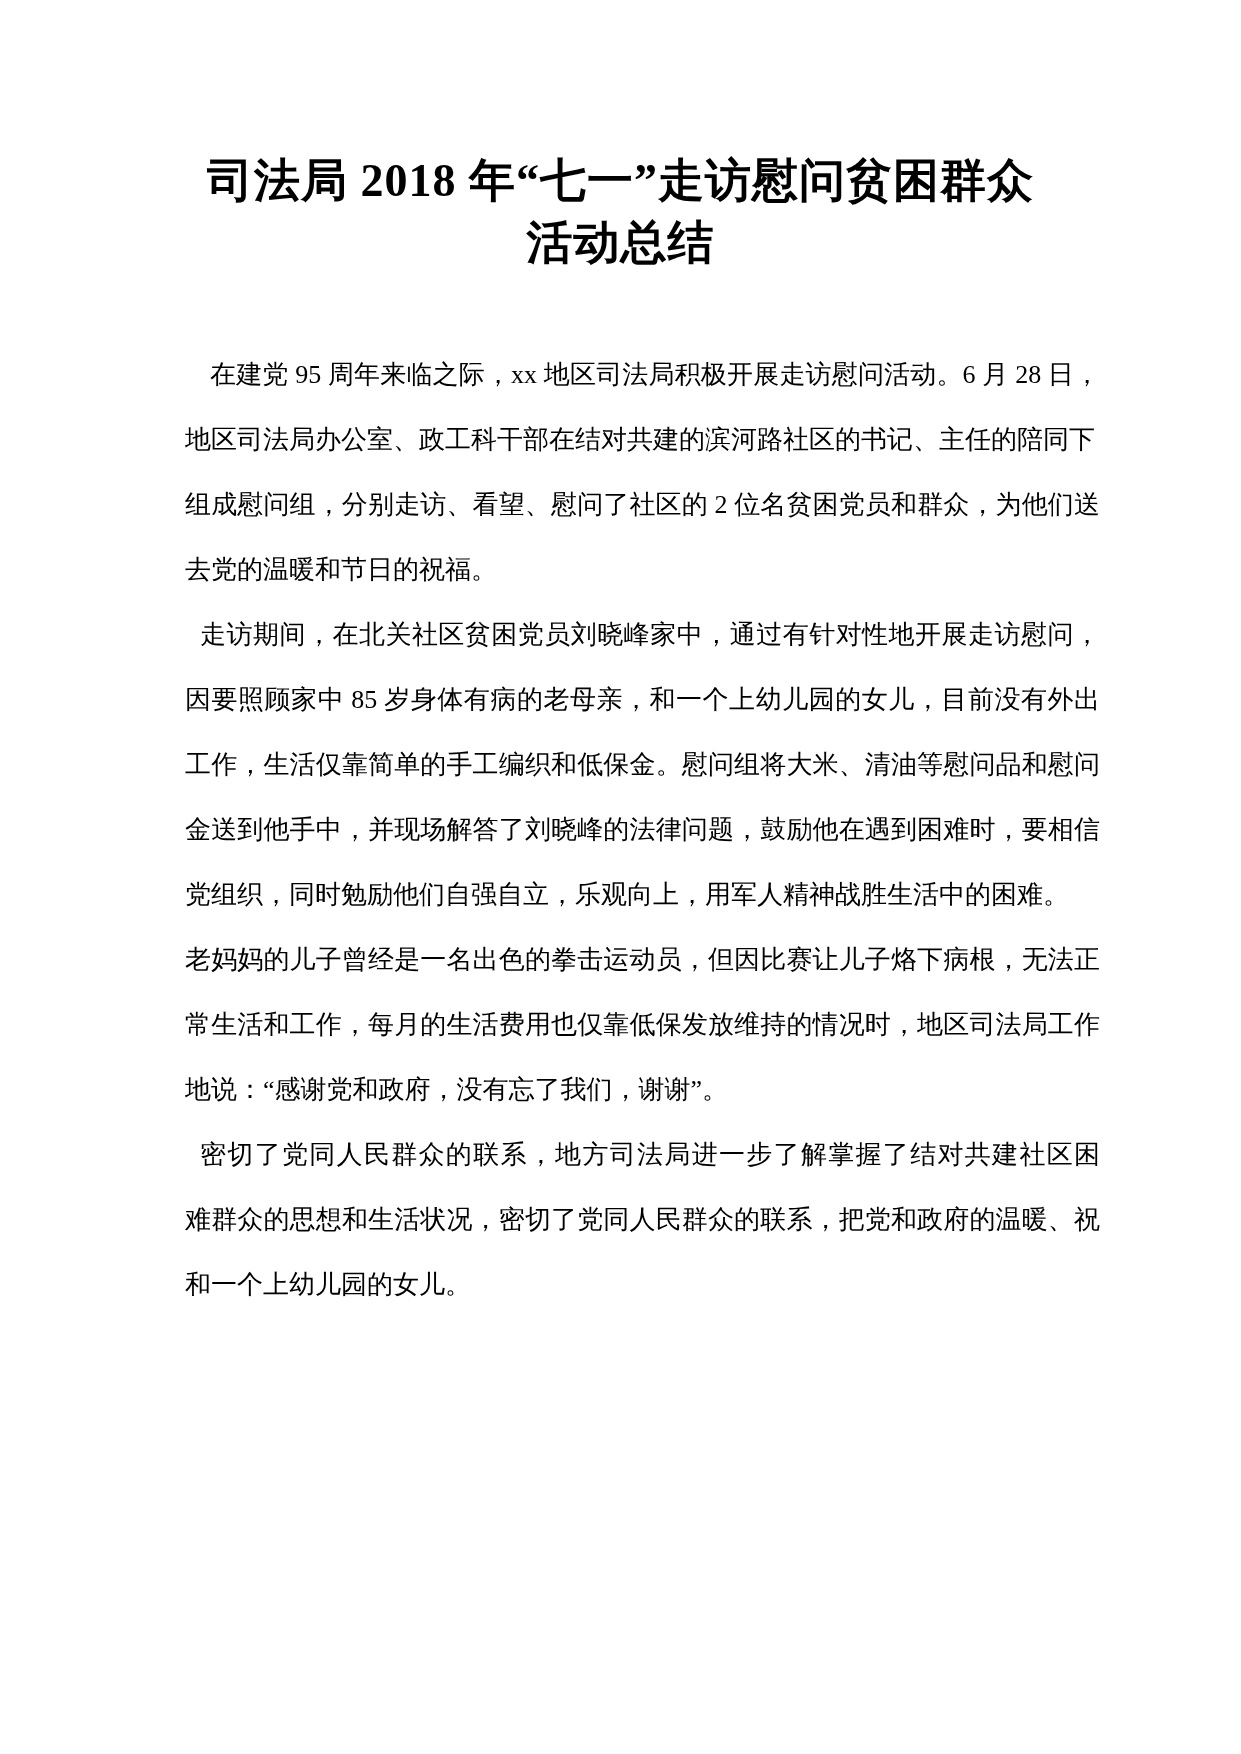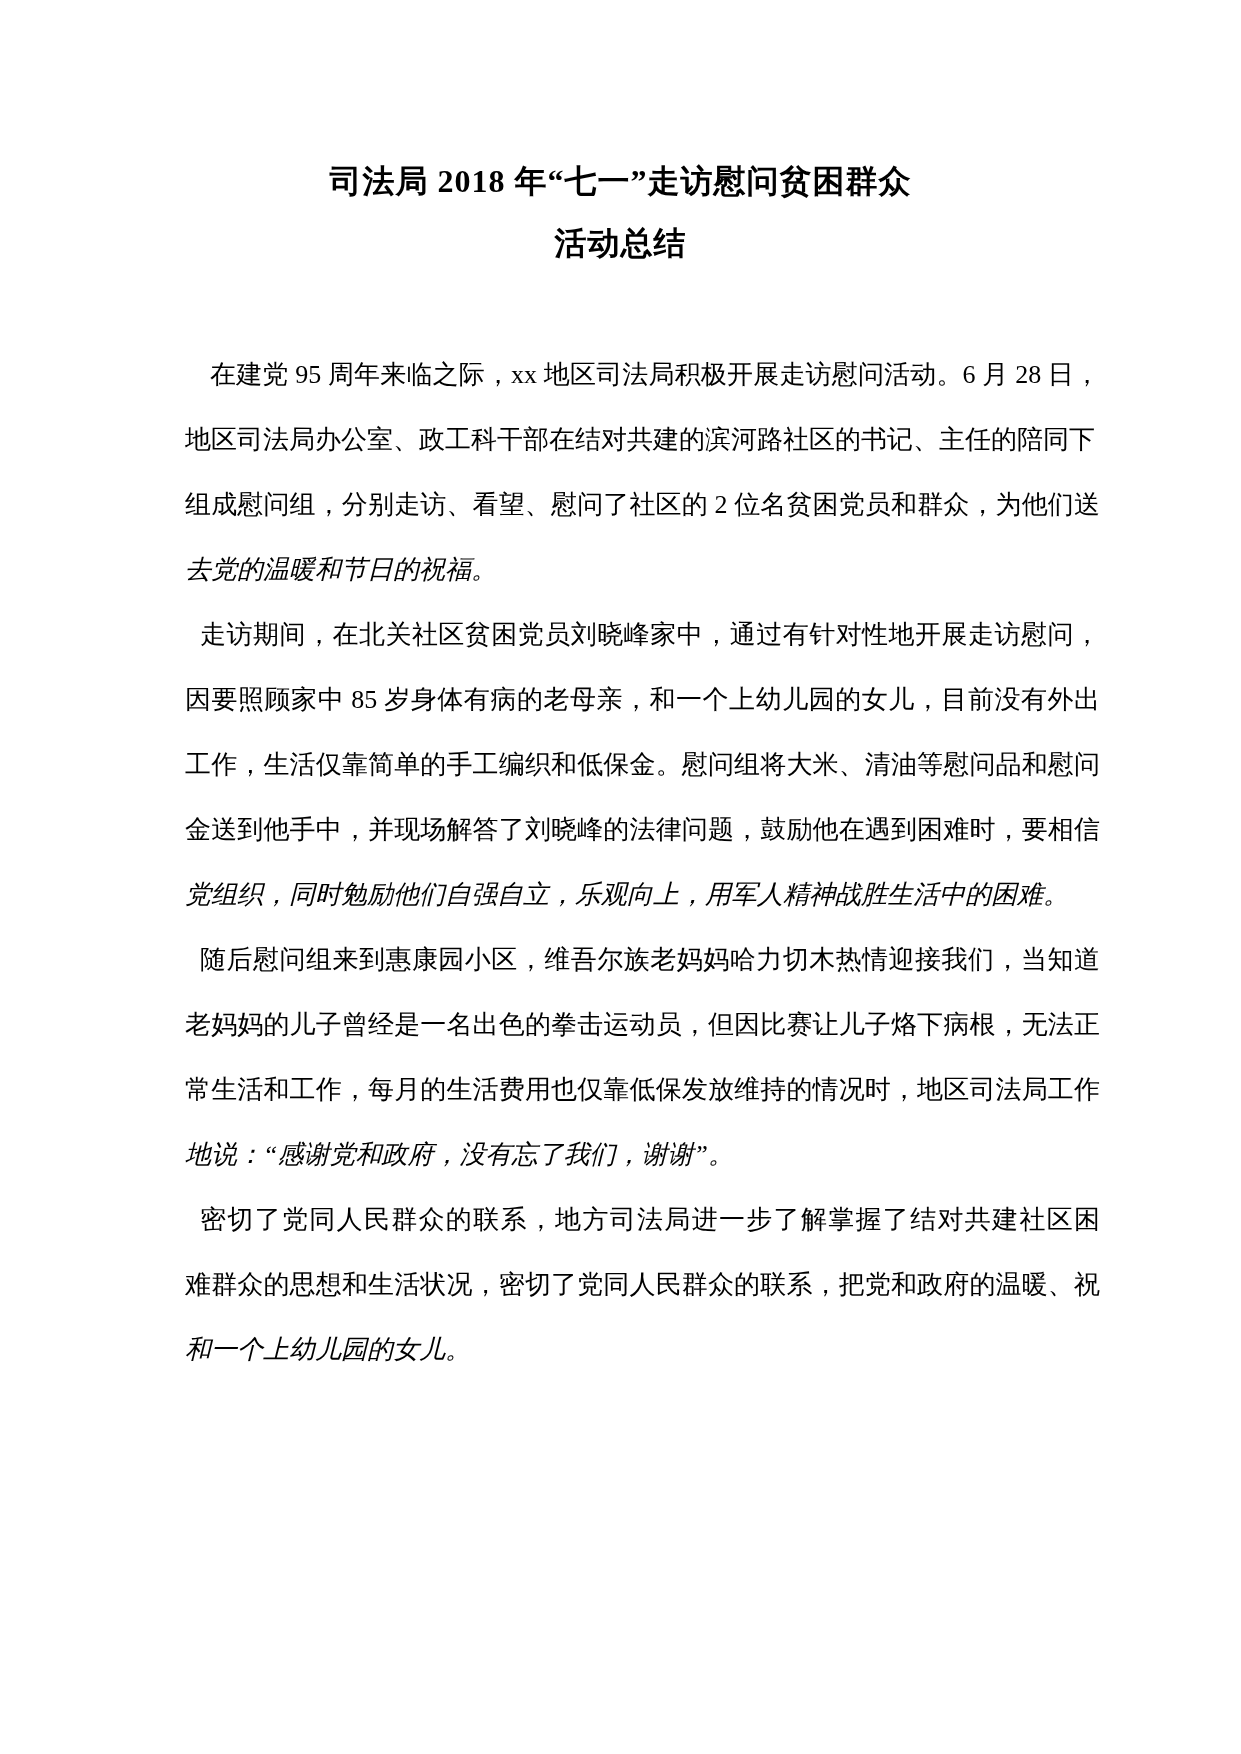--- a/index.html
+++ b/index.html
@@ -14,21 +14,21 @@
     background: #ffffff;
     color: #000000;
     font-family: "Liberation Serif", "DejaVu Serif", serif;
     overflow: hidden;
   }
   .doc-title {
     position: absolute;
     top: 150px;
     left: 163px;
     width: 915px;
-    font-size: 32px;
+    font-size: 46px;
     font-weight: bold;
     line-height: 62px;
     text-align: center;
     letter-spacing: 1px;
   }
   .doc-body {
     position: absolute;
     top: 342px;
     left: 185px;
     width: 915px;
@@ -39,21 +39,20 @@
   .line {
     text-align: justify;
     text-align-last: justify;
     white-space: nowrap;
     overflow: hidden;
   }
   .line.last {
     text-align: center;
     text-align-last: left;
     white-space: normal;
-    font-style: italic;
   }
   .line.first-p1 { text-indent: 25px; }
   .line.first { text-indent: 15px; }
 </style>
 </head>
 <body>
 
 <div class="page">
 
   <div class="doc-title">
@@ -72,21 +71,20 @@
 
     <div class="para">
       <div class="line first">走访期间，在北关社区贫困党员刘晓峰家中，通过有针对性地开展走访慰问，</div>
       <div class="line">因要照顾家中 85 岁身体有病的老母亲，和一个上幼儿园的女儿，目前没有外出</div>
       <div class="line">工作，生活仅靠简单的手工编织和低保金。慰问组将大米、清油等慰问品和慰问</div>
       <div class="line">金送到他手中，并现场解答了刘晓峰的法律问题，鼓励他在遇到困难时，要相信</div>
       <div class="line last">党组织，同时勉励他们自强自立，乐观向上，用军人精神战胜生活中的困难。</div>
     </div>
 
     <div class="para">
-      <div class="line first">随后慰问组来到惠康园小区，维吾尔族老妈妈哈力切木热情迎接我们，当知道</div>
       <div class="line">老妈妈的儿子曾经是一名出色的拳击运动员，但因比赛让儿子烙下病根，无法正</div>
       <div class="line">常生活和工作，每月的生活费用也仅靠低保发放维持的情况时，地区司法局工作</div>
       <div class="line last">地说：“感谢党和政府，没有忘了我们，谢谢”。</div>
     </div>
 
     <div class="para">
       <div class="line first">密切了党同人民群众的联系，地方司法局进一步了解掌握了结对共建社区困</div>
       <div class="line">难群众的思想和生活状况，密切了党同人民群众的联系，把党和政府的温暖、祝</div>
       <div class="line last">和一个上幼儿园的女儿。</div>
     </div>

